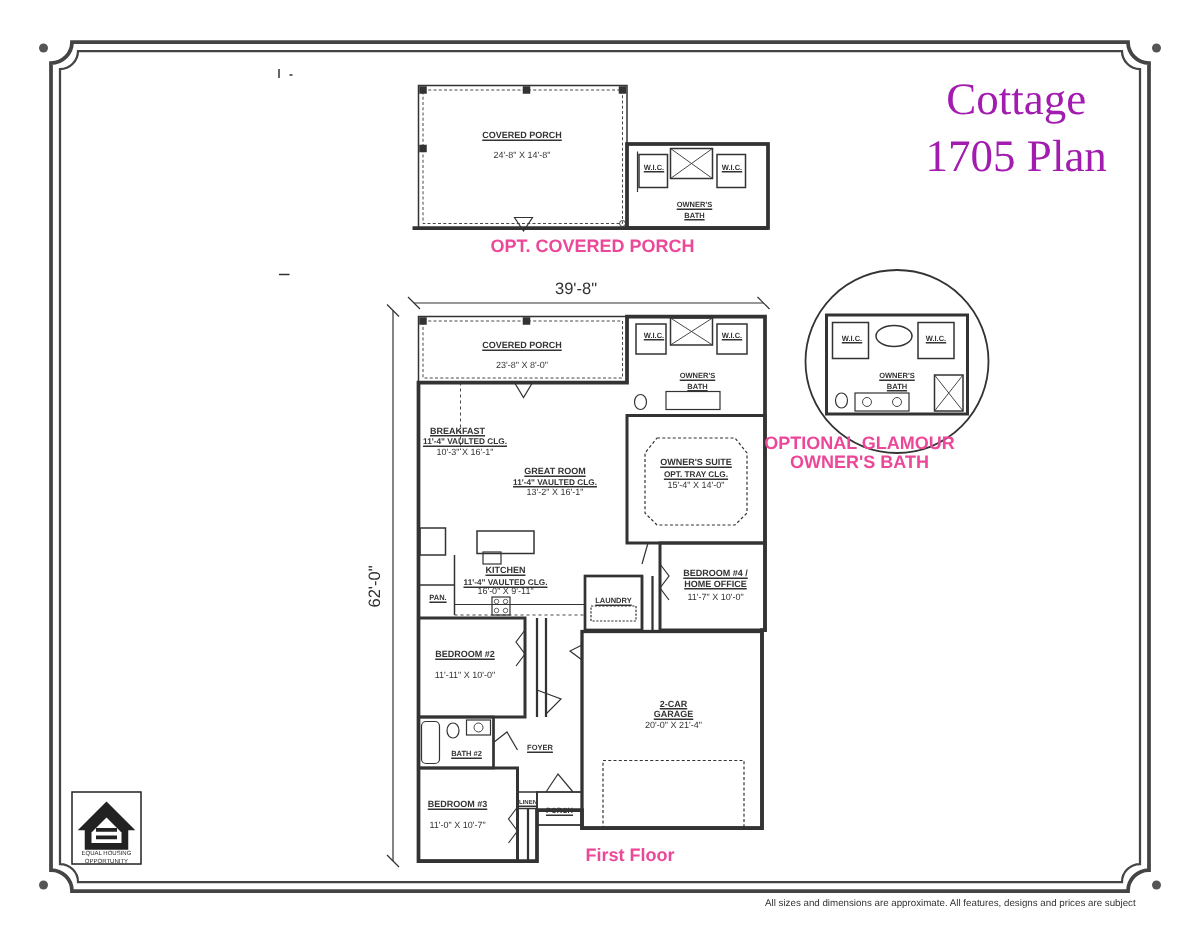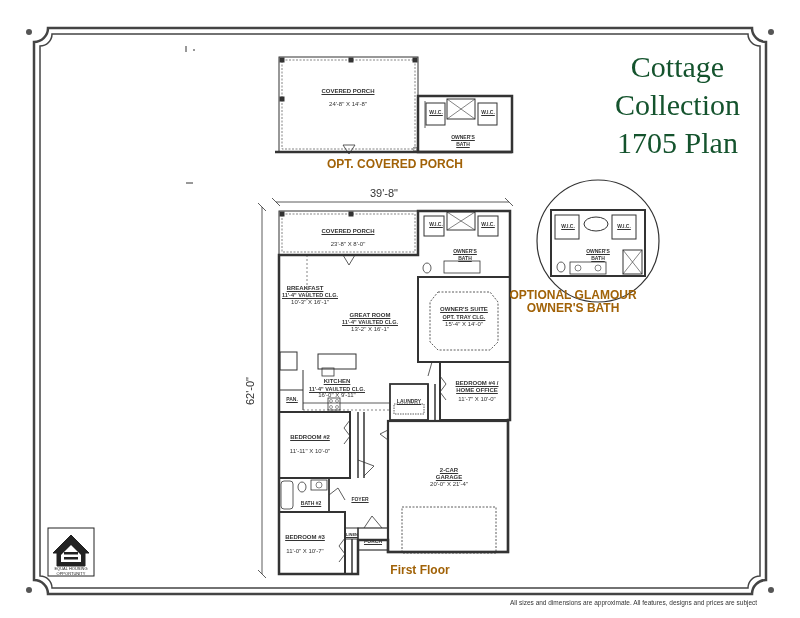--- a/index.html
+++ b/index.html
@@ -1,22 +1,22 @@
 <!DOCTYPE html>
 <html><head>
 <meta charset="utf-8">
 <style>
   html,body{margin:0;padding:0;background:#fff;}
   body{width:800px;height:618px;position:relative;overflow:hidden;font-family:"Liberation Sans",sans-serif;color:#333;}
   .abs{position:absolute;}
   svg{position:absolute;left:0;top:0;}
-  .title{position:absolute;left:600px;top:48px;width:155px;text-align:center;font-family:"Liberation Serif","DejaVu Serif",serif;font-size:30px;line-height:38px;color:#14532d;}
+  .title{position:absolute;left:600px;top:48px;width:155px;text-align:center;font-family:"Liberation Serif","DejaVu Serif",serif;font-size:30px;line-height:38px;color:#a21caf;}
   .lbl{position:absolute;font-size:6px;font-weight:bold;text-align:center;color:#333;text-decoration:underline;line-height:7px;white-space:nowrap;}
   .dim{position:absolute;font-size:6px;text-align:center;color:#333;line-height:7px;white-space:nowrap;}
-  .cap{position:absolute;font-weight:bold;font-size:12px;color:#a16207;text-align:center;white-space:nowrap;}
+  .cap{position:absolute;font-weight:bold;font-size:12px;color:#ec4899;text-align:center;white-space:nowrap;}
   .disclaimer{position:absolute;left:510px;top:599px;font-size:6.5px;color:#333;white-space:nowrap;}
   .eho-text{position:absolute;font-size:4px;color:#222;text-align:center;line-height:4.5px;}
 </style>
 </head>
 <body>
 
 <svg width="800" height="618">
   <g fill="none" stroke="#444" stroke-width="2.5">
     <path d="M48,28 L752,28 A14,14 0 0 0 766,42 L766,580 A14,14 0 0 0 752,594 L48,594 A14,14 0 0 0 34,580 L34,42 A14,14 0 0 0 48,28 Z"></path>
     <path d="M52,34 L748,34 A12,12 0 0 0 760,46 L760,576 A12,12 0 0 0 748,588 L52,588 A12,12 0 0 0 40,576 L40,46 A12,12 0 0 0 52,34 Z" stroke-width="1.5"></path>
@@ -158,21 +158,20 @@
 
   <g stroke="#333" stroke-width="1">
     <line x1="186" y1="46" x2="186" y2="52"></line>
     <line x1="193" y1="50" x2="195" y2="50"></line>
     <line x1="186" y1="183" x2="193" y2="183"></line>
   </g>
 </svg>
 
 <div class="title">
   <div>Cottage</div>
-  <div>Collection</div>
   <div>1705 Plan</div>
 </div>
 
 <div class="lbl" style="left:318px;top:88px;width:60px;white-space:normal;">COVERED PORCH</div>
 <div class="dim" style="left:318px;top:101px;width:60px;">24'-8" X 14'-8"</div>
 <div class="lbl" style="left:425px;top:109px;width:22px;font-size:5px;">W.I.C.</div>
 <div class="lbl" style="left:477px;top:109px;width:22px;font-size:5px;">W.I.C.</div>
 <div class="lbl" style="left:448px;top:134px;width:30px;font-size:5px;white-space:normal;">OWNER'S BATH</div>
 <div class="cap" style="left:280px;top:157px;width:230px;">OPT. COVERED PORCH</div>
 

